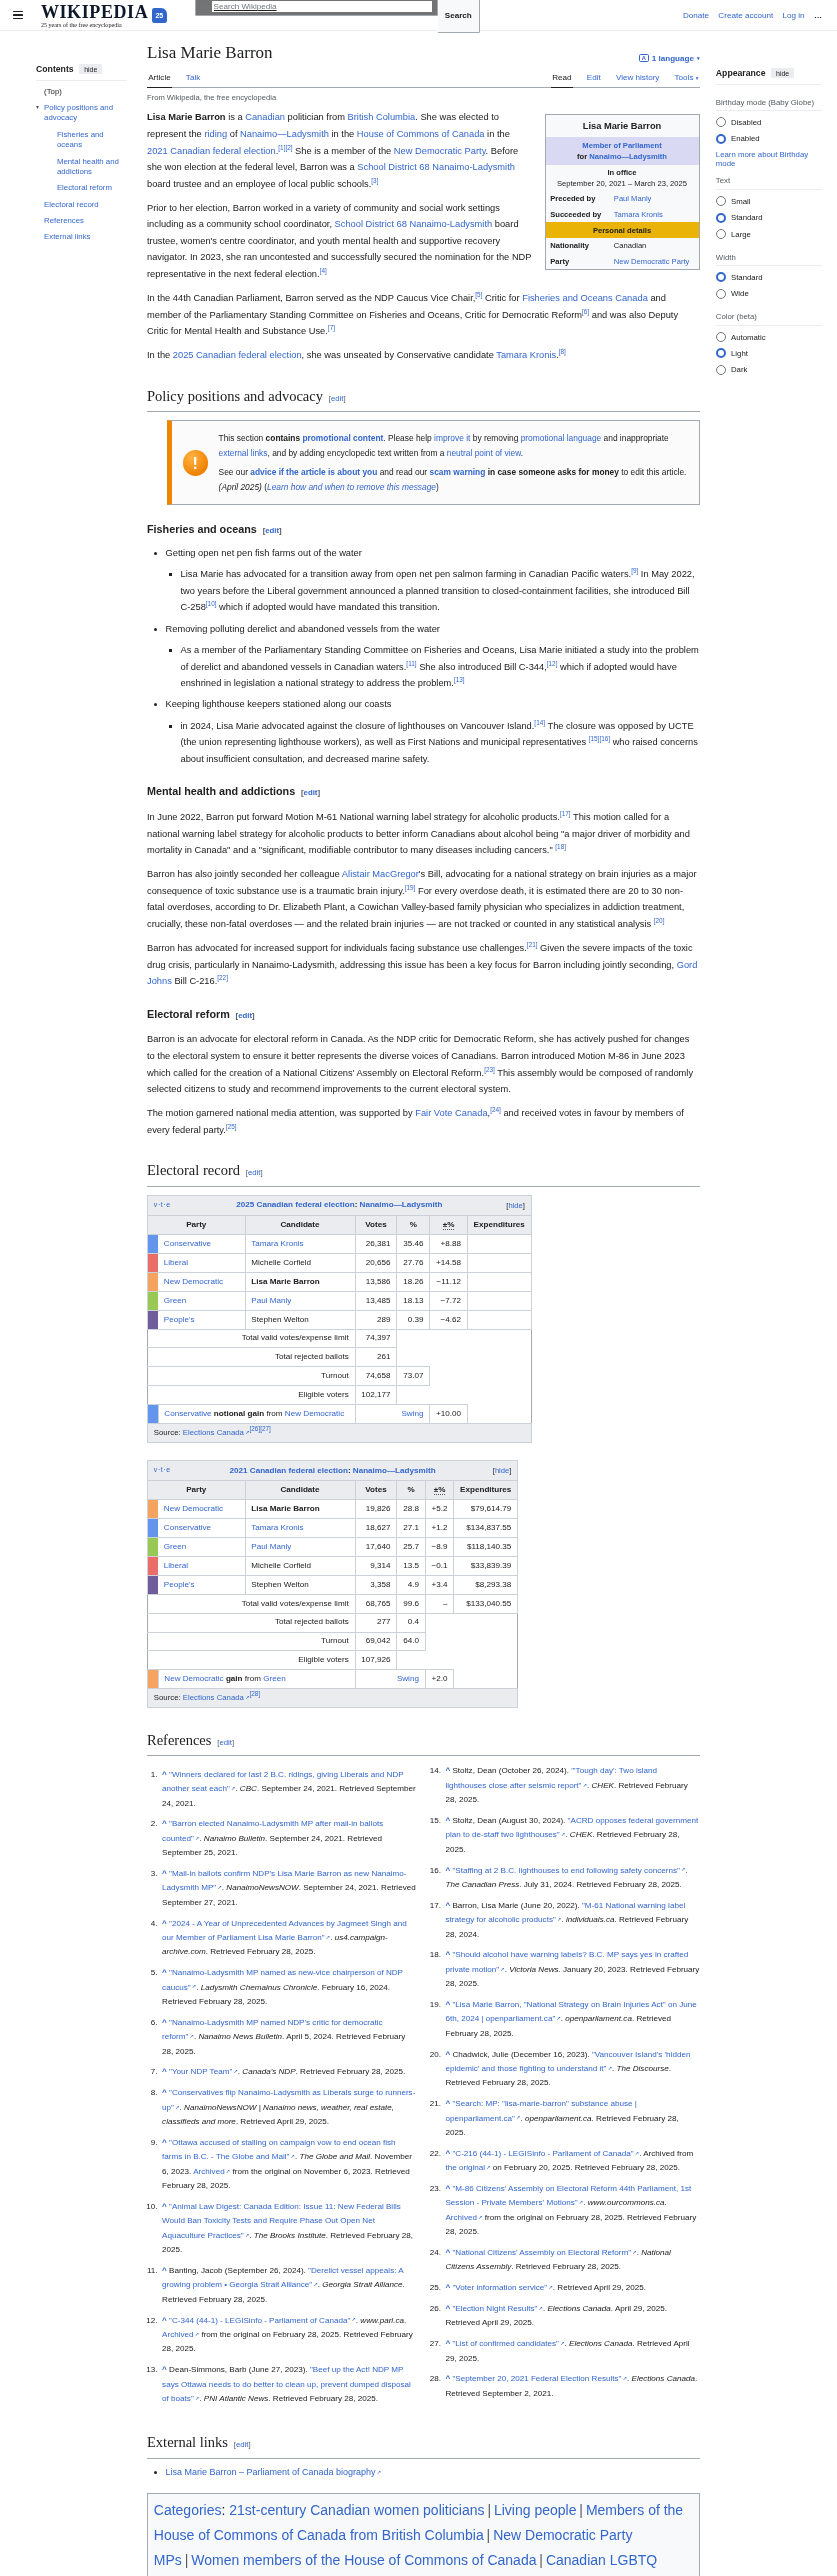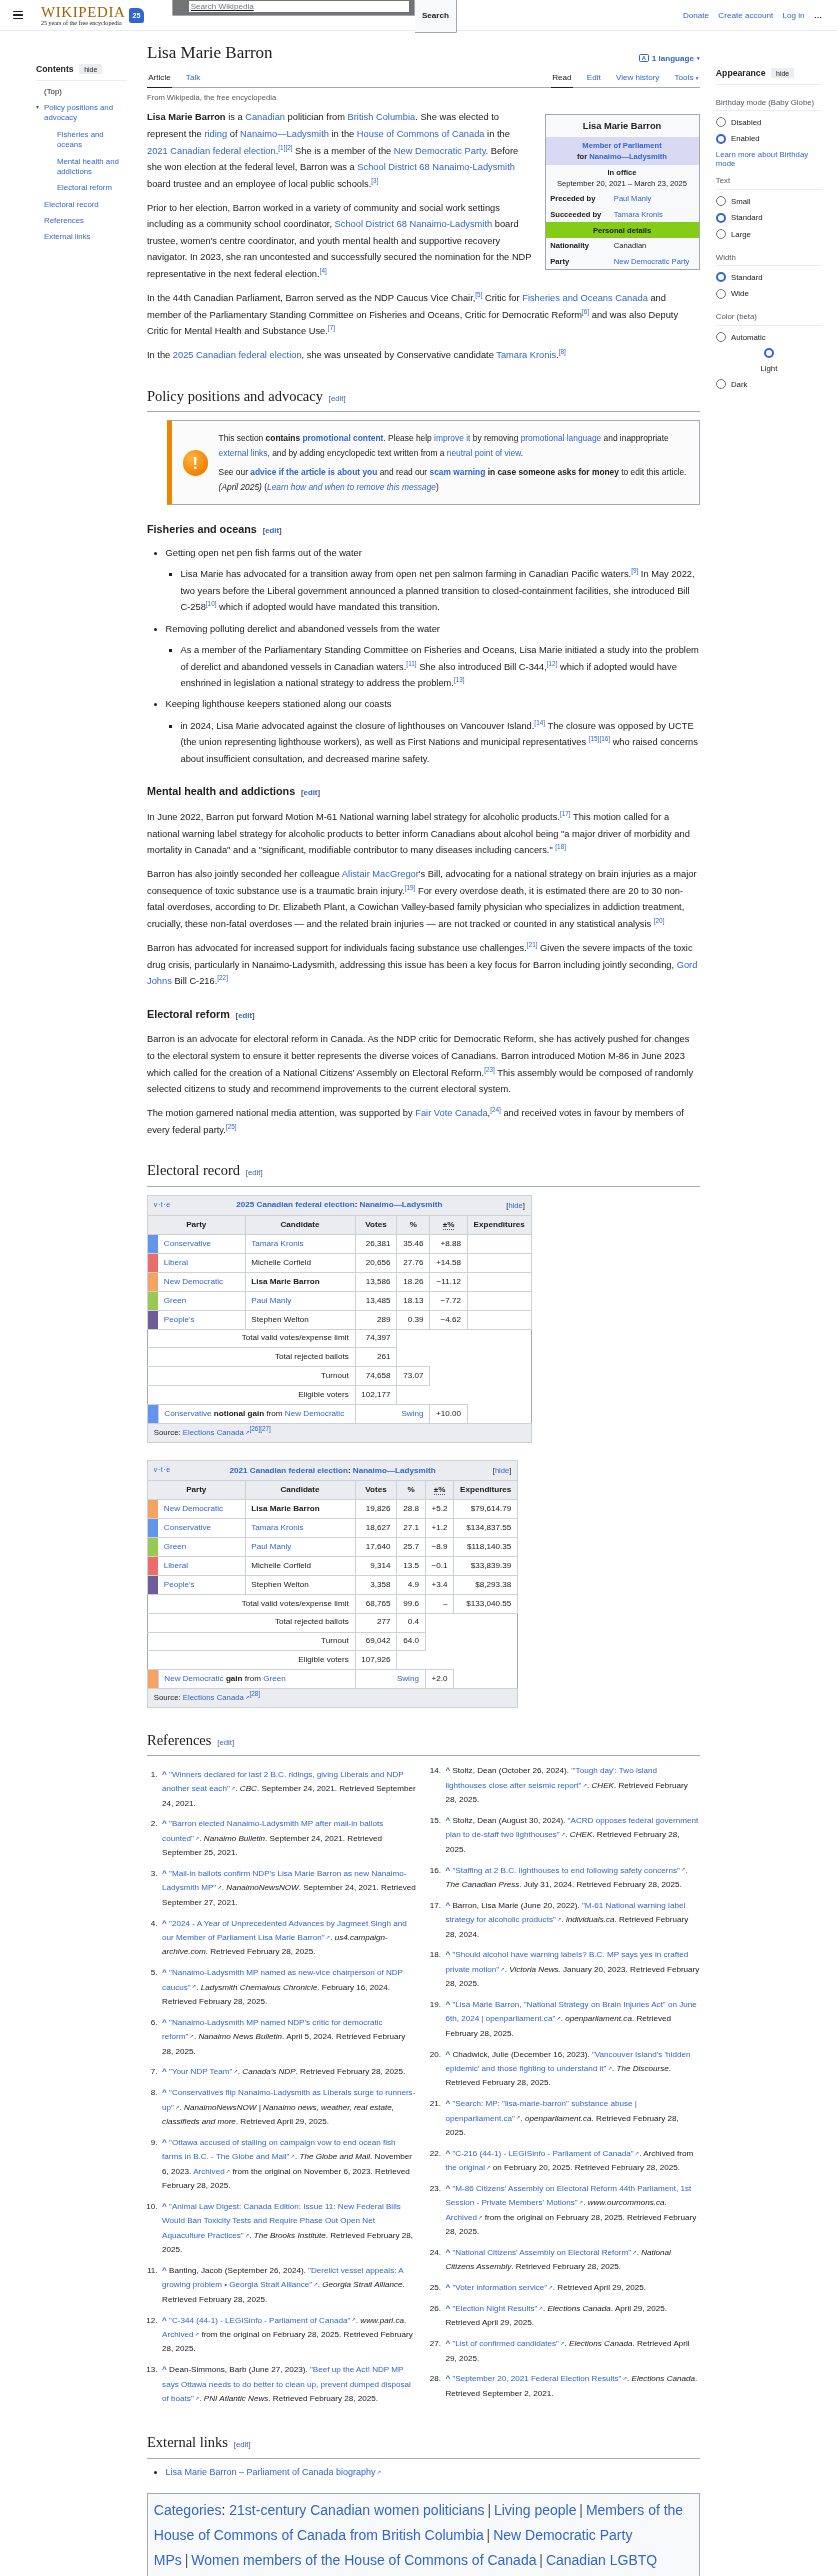--- a/index.html
+++ b/index.html
@@ -10,21 +10,21 @@
   .lnk.ital { font-style:italic; }
   .lnk.ext::after { content:"↗"; font-size:5.2px; margin-left:1.2px; vertical-align:1.2px; }
   .lnk.caret { font-weight:bold; }
   sup { font-size:6.4px; line-height:0; }
   b { font-weight:bold; }
   
   header { display:flex; align-items:center; height:31px; padding:0 15px 0 8.1px; gap:7px; border-bottom:0.6px solid #eaecf0; }
   .hamburger { width:20px; height:20px; display:flex; flex-direction:column; justify-content:center; gap:2px; padding:0 5.2px; cursor:pointer; }
   .hamburger span { display:block; height:1.2px; background:#202122; border-radius:0.6px; }
   .logo { display:flex; align-items:center; gap:3.5px; margin-left:5.8px; cursor:pointer; }
-  .logo-word { font-family:"Liberation Serif", serif; font-size:15px; letter-spacing:0.6px; color:#a16207; }
+  .logo-word { font-family:"Liberation Serif", serif; font-size:18px; letter-spacing:0.6px; color:#0f172a;font-weight:bold; }
   .logo-tag { font-family:"Liberation Serif", serif; font-size:6.1px; color:#202122; margin-top:-1.2px; }
   .logo-badge { width:15px; height:15px; background:#36c; color:#fff; font-weight:bold; font-size:7px; display:flex; align-items:center; justify-content:center; border-radius:2.3px 5.8px 2.3px 2.3px; }
   .searchwrap { display:flex; margin-left:21px; }
   .searchbox { display:flex; align-items:center; width:243px; height:18.6px; border:0.6px solid #a2a9b1; border-radius:1.2px 0 0 1.2px; padding:0 4.7px; background:#737373;text-decoration:underline; }
   .mag { width:6.4px; height:6.4px; border:1.2px solid #72777d; border-radius:50%; position:relative; margin-right:4.7px; flex:0 0 auto; }
   .mag::after { content:""; position:absolute; width:3.5px; height:1.2px; background:#72777d; transform:rotate(45deg); left:5.2px; top:5.8px; }
   .searchbox input { border:none; outline:none; font-size:8.1px; width:100%; font-family:"Liberation Sans",sans-serif; color:#202122; }
   .searchbox input::placeholder { color:#72777d; }
   .searchbtn { height:35px; border:0.6px solid #a2a9b1; border-left:none; background:#f8f9fa; font-size:8.1px; font-weight:bold; padding:0 7px; border-radius:0 1.2px 1.2px 0; cursor:pointer; color:#202122; font-family:"Liberation Sans",sans-serif; }
   .header-links { margin-left:auto; display:flex; align-items:center; gap:9.3px; font-size:8.1px; }
@@ -60,21 +60,21 @@
   h3.sec { font-size:10.8px; font-weight:bold; margin:15px 0 3.5px; }
   .editsection { font-family:"Liberation Sans",sans-serif; font-size:7.8px; margin-left:5.8px; color:#54595d; white-space:nowrap; }
   .editsection .br { color:#54595d; }
   
   .infobox { float:right; width:155px; border:0.6px solid #a2a9b1; background:#f8f9fa; font-size:7.6px; line-height:1.45; border-collapse:collapse; margin:4.7px 0 10.5px 12.8px; }
   .infobox td, .infobox th { padding:2.3px 4.7px; vertical-align:top; text-align:left; }
   .ib-title { text-align:center !important; font-size:9.3px; font-weight:bold; padding:4.7px 3.5px 3.5px !important; }
   .ib-office { background:#d9d9f3; text-align:center !important; font-weight:bold; padding:2.9px 3.5px !important; }
   .ib-center { text-align:center !important; }
   .ib-label { font-weight:bold; white-space:nowrap; }
-  .ib-subhead { background:#84cc16; text-align:center !important; font-weight:bold; }
+  .ib-subhead { background:#eab308; text-align:center !important; font-weight:bold; }
   
   .banner { display:flex; gap:10.5px; border:0.6px solid #a2a9b1; border-left:5.8px solid #f28500; background:#fbfbfb; padding:5.8px 10.5px; margin:8.1px 0 10.5px 20px; font-size:8.4px; line-height:1.75; }
   .banner .warn { flex:0 0 25.6px; align-self:center; width:25.6px; height:25.6px; border-radius:50%; background:radial-gradient(circle at 35% 30%, #ffb340, #ee7f00 75%); color:#fff; font-weight:bold; font-size:16.3px; display:flex; align-items:center; justify-content:center; }
   .banner p { margin:4.1px 0; }
   
   .content ul { margin:5.8px 0 5.8px 3.5px; padding-left:15px; }
   .content ul ul { list-style:square; margin:4.7px 0; }
   .content li { margin:3.5px 0; }
   
   .etable { border-collapse:collapse; border:0.6px solid #a2a9b1; font-size:8.1px; margin:8.1px 0 17.4px; line-height:1.5; }
@@ -546,21 +546,21 @@
         </label>
         <label style="display: flex; align-items: center; gap: 5.2px; margin: 6.4px 0px; cursor: pointer;">
           <span style="width: 10px; height: 10px; border-radius: 50%; flex: 0 0 auto; border: 0.6px solid rgb(114, 119, 125); background: rgb(255, 255, 255);"></span>
           <span>Wide</span>
         </label>
         <div style="color: rgb(84, 89, 93); border-bottom: 0.6px solid rgb(234, 236, 240); padding: 7px 0px 3.5px; margin-bottom: 3.5px;">Color (beta)</div>
         <label style="display: flex; align-items: center; gap: 5.2px; margin: 6.4px 0px; cursor: pointer;">
           <span style="width: 10px; height: 10px; border-radius: 50%; flex: 0 0 auto; border: 0.6px solid rgb(114, 119, 125); background: rgb(255, 255, 255);"></span>
           <span>Automatic</span>
         </label>
-        <label style="display: flex; align-items: center; gap: 5.2px; margin: 6.4px 0px; cursor: pointer; flex-direction: column;">
+        <label style="display: flex; align-items: center; gap: 5.2px; margin: 6.4px 0px; cursor: pointer;">
           <span style="width: 10px; height: 10px; border-radius: 50%; flex: 0 0 auto; border: 2.9px solid rgb(51, 102, 204); background: rgb(255, 255, 255);"></span>
           <span>Light</span>
         </label>
         <label style="display: flex; align-items: center; gap: 5.2px; margin: 6.4px 0px; cursor: pointer;">
           <span style="width: 10px; height: 10px; border-radius: 50%; flex: 0 0 auto; border: 0.6px solid rgb(114, 119, 125); background: rgb(255, 255, 255);"></span>
           <span>Dark</span>
         </label>
       </div>
   </aside>
 </div>

